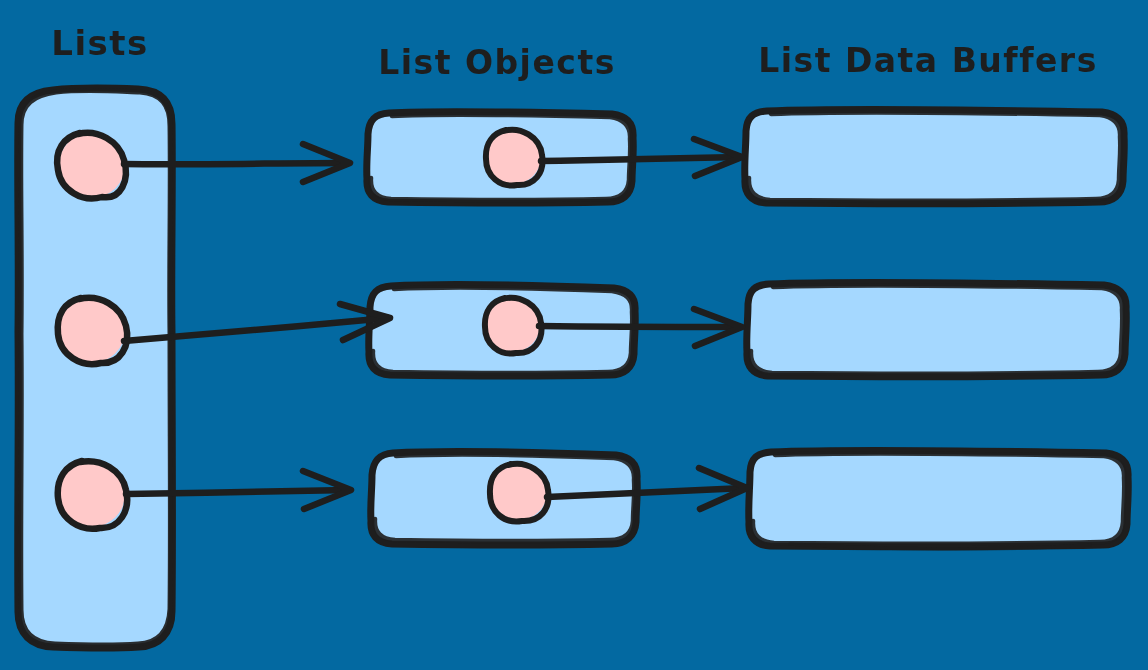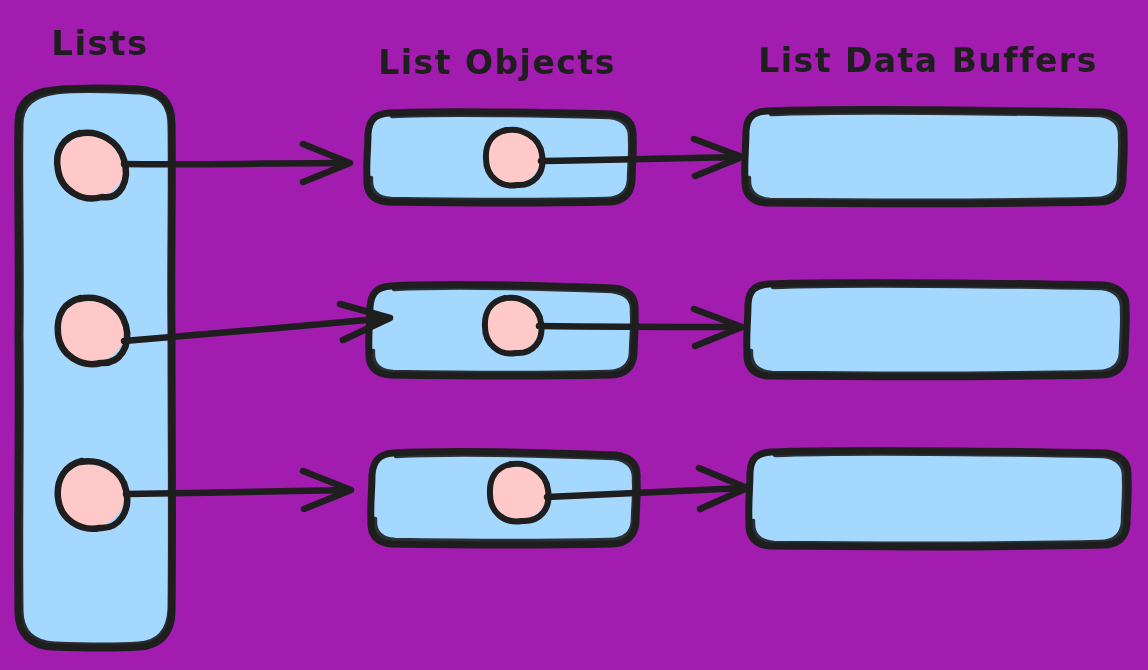--- a/index.html
+++ b/index.html
@@ -10,21 +10,21 @@
   body {
     width: 1148px;
     height: 670px;
     font-family: "DejaVu Sans", sans-serif;
     overflow: hidden;
   }
   #diagram-root {
     position: relative;
     width: 1148px;
     height: 670px;
-    background: #a21caf;
+    background: #0369a1;
   }
   #diagram-svg {
     position: absolute;
     top: 0;
     left: 0;
     width: 1148px;
     height: 670px;
     display: block;
   }
   .hand-label {

